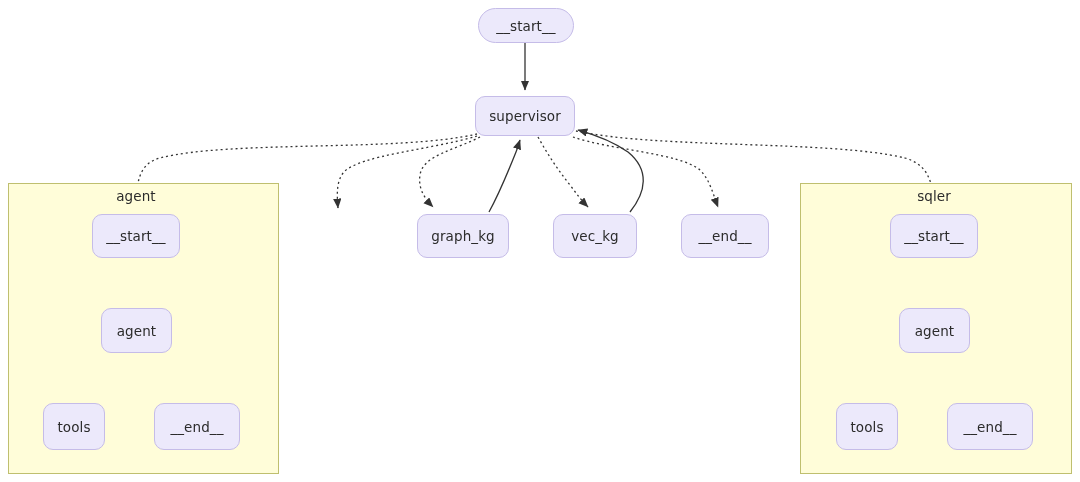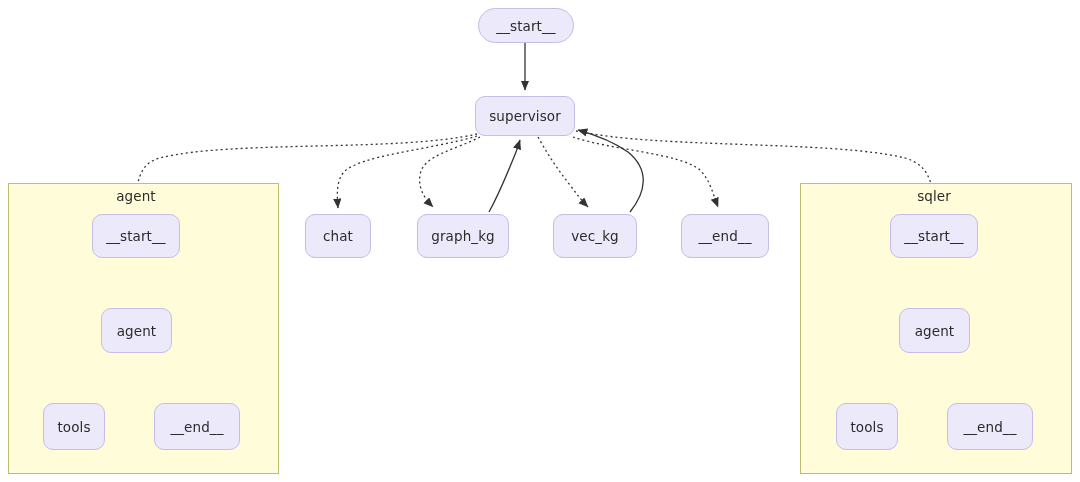--- a/index.html
+++ b/index.html
@@ -90,21 +90,20 @@
   <div class="cluster" style="left:8px;top:183px;width:271px;height:291px;"></div>
   <div class="cluster-label" style="left:136px;top:188px;">agent</div>
 
   <div class="cluster" style="left:800px;top:183px;width:272px;height:291px;"></div>
   <div class="cluster-label" style="left:934px;top:188px;">sqler</div>
 
   <div class="node pill" style="left:478px;top:8px;width:96px;height:35px;">__start__</div>
 
   <div class="node" style="left:475px;top:96px;width:100px;height:40px;">supervisor</div>
 
-  <div class="node" style="left:305px;top:214px;width:66px;height:44px;">chat</div>
 
   <div class="node" style="left:417px;top:214px;width:92px;height:44px;">graph_kg</div>
 
   <div class="node" style="left:553px;top:214px;width:84px;height:44px;">vec_kg</div>
 
   <div class="node" style="left:681px;top:214px;width:88px;height:44px;">__end__</div>
 
   <div class="node" style="left:92px;top:214px;width:88px;height:44px;">__start__</div>
 
   <div class="node" style="left:101px;top:308px;width:71px;height:45px;">agent</div>

